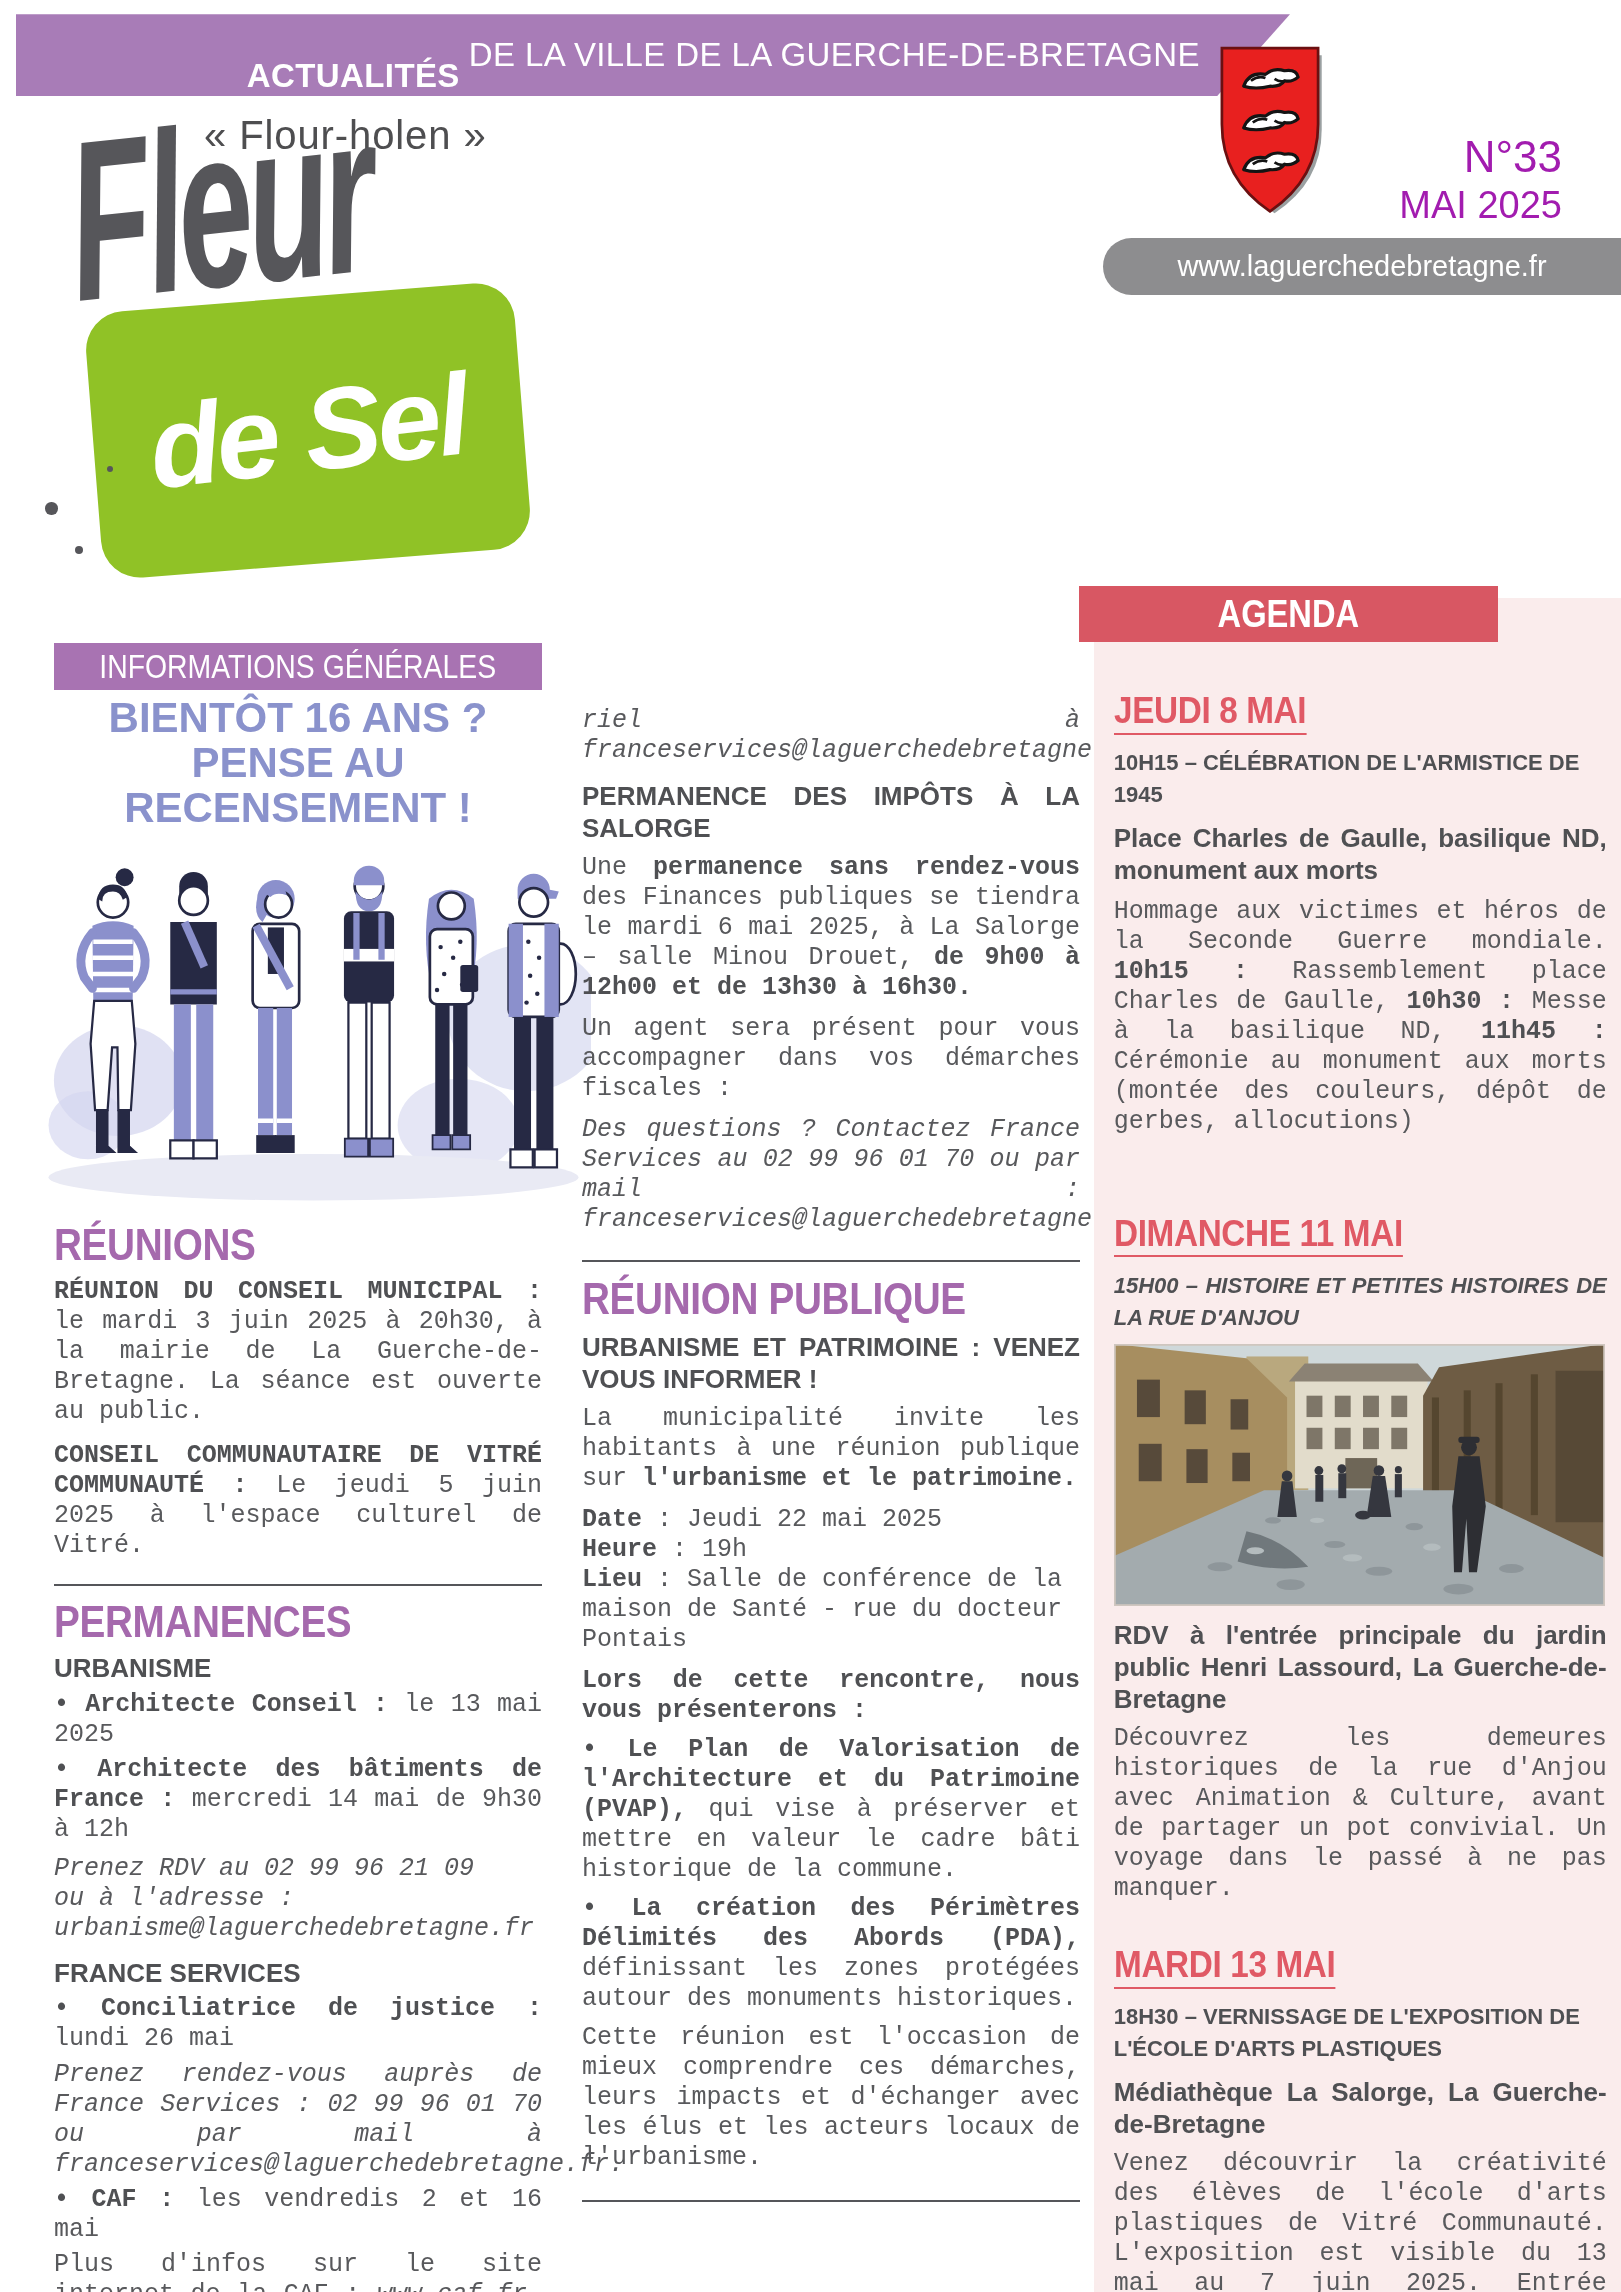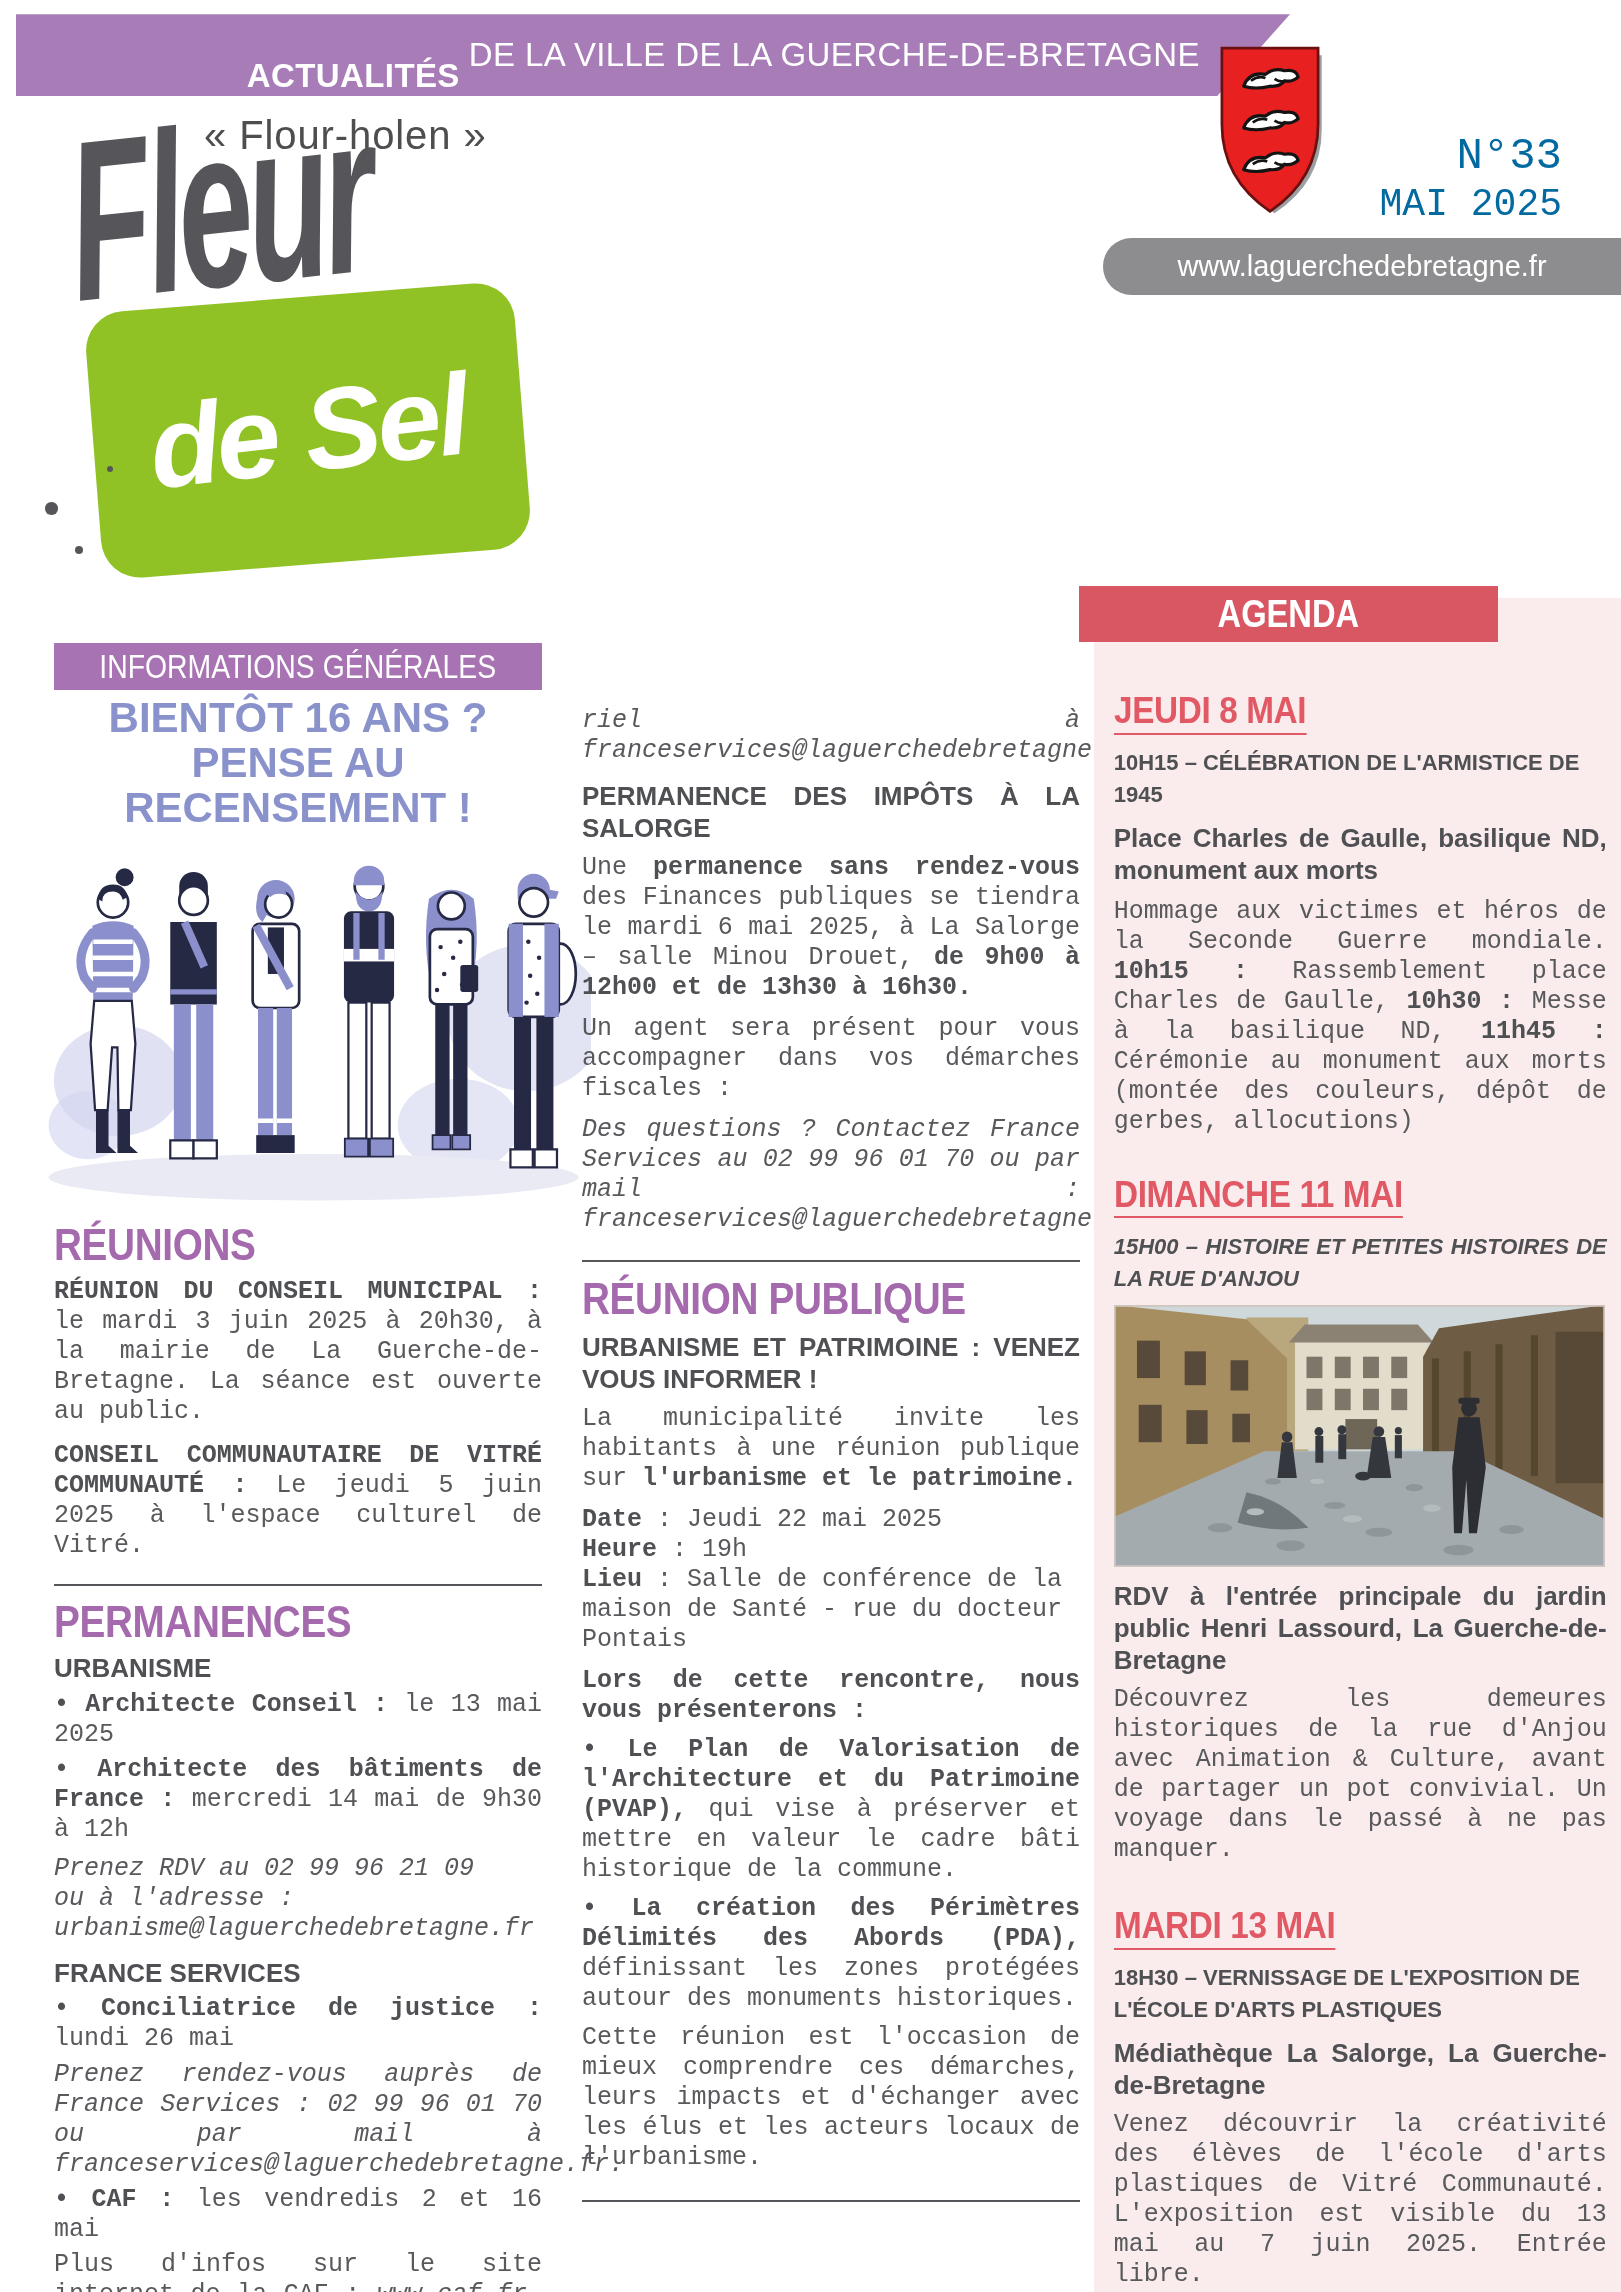--- a/index.html
+++ b/index.html
@@ -6,21 +6,21 @@
   .page{position:relative;width:1621px;height:2293px;background:#ffffff;overflow:hidden;
         font-family:"Liberation Sans",sans-serif;color:#58595c;margin:0 auto;}
 
   
   .banner{position:absolute;left:16px;top:14.3px;width:1274px;height:82px;background:#a87cb7;
           clip-path:polygon(0 0,100% 0,calc(100% - 73px) 100%,0 100%);
           color:#fff;font-size:33px;display:flex;align-items:center;justify-content:flex-end;
           padding-right:90px;box-sizing:border-box;white-space:nowrap;letter-spacing:0.4px;}
   .banner .bld{font-weight:700;margin-right:9px;margin-top:42px;}
   .crest{position:absolute;left:1211px;top:39px;width:118px;height:186px;}
-  .issue{position:absolute;right:59px;top:131px;text-align:right;color:#0369a1;line-height:1.18;font-family:Liberation Mono, monospace;}
+  .issue{position:absolute;right:59px;top:131px;text-align:right;color:#a21caf;line-height:1.18;}
   .issue .num{font-size:44px;display:block;}
   .issue .month{font-size:38px;display:block;}
   .webbar{position:absolute;left:1103px;top:238px;width:518px;height:57px;background:#8d8d8f;
           border-radius:30px 0 0 30px;color:#fff;font-size:29px;display:flex;align-items:center;justify-content:center;}
   .breton{position:absolute;left:204px;top:113px;font-size:40px;color:#4e4e50;letter-spacing:0.9px;}
   .fleur{position:absolute;left:56px;top:93px;font-size:134px;font-weight:700;font-style:italic;
          color:#56565a;letter-spacing:-5.4px;transform:rotate(-6deg) scaleY(1.7);transform-origin:left top;}
   .desel{position:absolute;left:93px;top:297px;width:430px;height:267px;background:#90c226;border-radius:39px;
          transform:rotate(-4.5deg);display:flex;align-items:center;justify-content:center;}
   .desel span{color:#fff;font-size:115px;font-weight:700;font-style:italic;letter-spacing:-3.6px;transform:rotate(-2deg);}
@@ -31,21 +31,21 @@
   .b{font-weight:700;color:#4f5053;}
   .i{font-style:italic;}
   .blk{display:block;}
   .sh{font-size:44px;font-weight:700;color:#a569ad;letter-spacing:-0.4px;margin:0;}
   .cond{display:inline-block;transform:scaleX(.88);transform-origin:left center;}
   .condc{display:inline-block;transform:scaleX(.86);transform-origin:center center;}
   .subhead{font-size:26px;font-weight:700;color:#4f5053;margin:0;line-height:32px;text-align:justify;}
   .rule{border:none;border-top:2.7px solid #55565a;width:100%;margin:0;}
   .mt6{margin-top:5.4px}.mt8{margin-top:7.2px}.mt10{margin-top:9px}.mt12{margin-top:10.7px}
   .mt14{margin-top:12.5px}.mt16{margin-top:14.3px}.mt26{margin-top:23px}
-  .mt28{margin-top:25px}.mt30{margin-top:27px}.mt46{margin-top:41px}.mt70{margin-top:38px}
+  .mt28{margin-top:25px}.mt30{margin-top:27px}.mt46{margin-top:41px}.mt70{margin-top:77px}
 
   
   .col-left{position:absolute;left:54px;top:643px;width:488px;}
   .info-head{height:47px;background:#a873b2;color:#fff;font-size:33px;
              display:flex;align-items:center;justify-content:center;}
   .headline{margin-top:5px;text-align:center;color:#8a92cc;font-weight:700;font-size:42px;line-height:45px;}
   .illu{display:block;margin:21.5px 0 0 -18px;width:555px;height:363px;}
   .col-mid{position:absolute;left:582px;top:706px;width:498px;}
 
   

